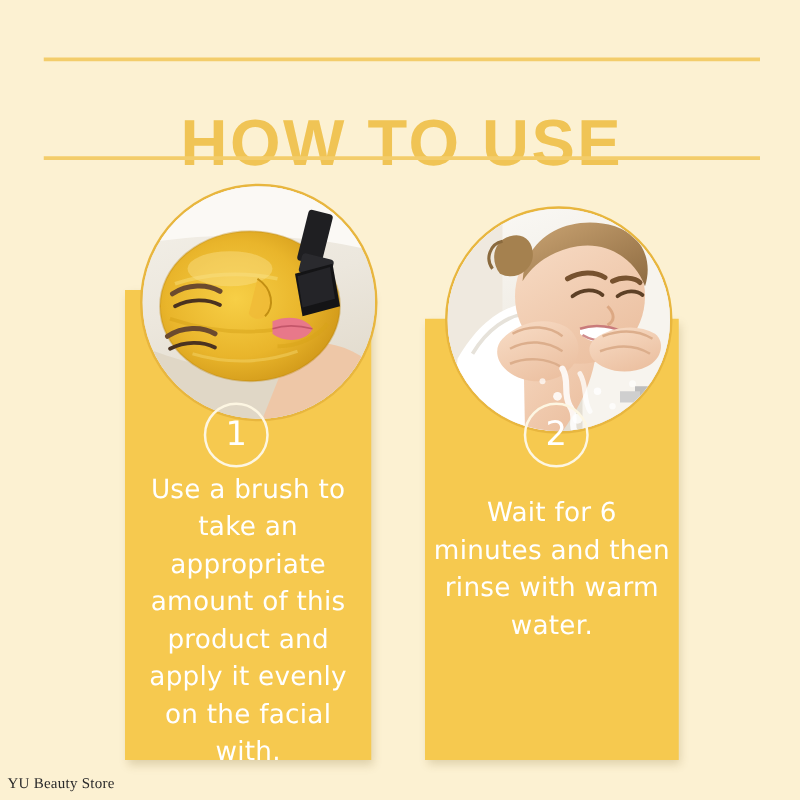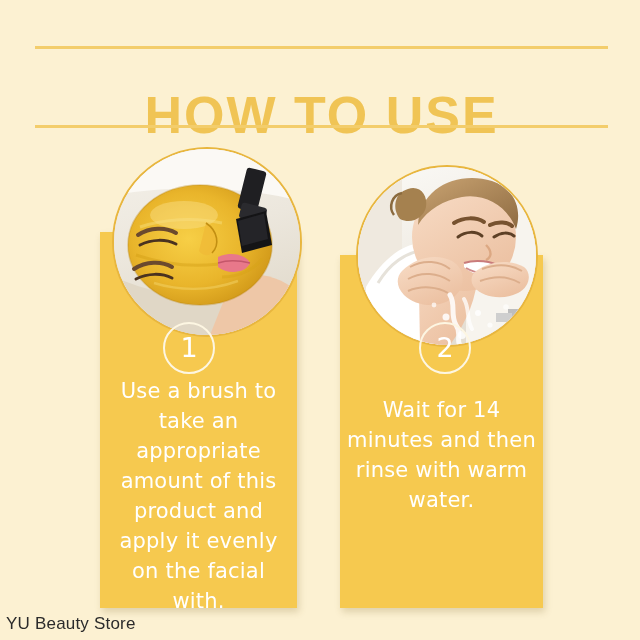--- a/index.html
+++ b/index.html
@@ -128,22 +128,22 @@
     background: transparent;
   }
   #badge-1 { left: 163px; top: 322px; }
   #badge-2 { left: 419px; top: 322px; }
 
   
   #store-name {
     position: absolute;
     left: 6px;
     bottom: 6px;
-    font-family: Liberation Sans, sans-serif;
-    font-size: 17px;
+    font-family: Liberation Serif, serif;
+    font-size: 12px;
     color: #2b2b2b;
     letter-spacing: 0.2px;
   }
 </style>
 </head>
 <body>
 
 <div id="page">
 
   <div id="header">
@@ -206,21 +206,21 @@
       <rect x="128" y="20" width="20" height="42" rx="3" fill="#1f1f22" transform="rotate(14 138 41)"></rect>
       <rect x="126" y="56" width="26" height="16" rx="3" fill="#2a2a2e" transform="rotate(14 139 64)"></rect>
       <path d="M122 70 L152 62 L158 96 L128 104 Z" fill="#141416"></path>
       <path d="M124 72 L150 64.5 L154 90 L128 97 Z" fill="#242428"></path>
     </svg>
   </div>
 
   <div class="badge" id="badge-1">1</div>
 
   <div class="card" id="card-2">
-    <div class="card-text">Wait for 14 minutes and then rinse with warm water.</div>
+    <div class="card-text">Wait for 6 minutes and then rinse with warm water.</div>
   </div>
 
   <div class="photo" id="photo-2">
     <svg viewBox="0 0 178 178" preserveAspectRatio="xMidYMid slice">
       <defs>
         <linearGradient id="g2bg" x1="0" y1="0" x2="0.4" y2="1">
           <stop offset="0%" stop-color="#fbfaf7"></stop>
           <stop offset="60%" stop-color="#f0ece4"></stop>
           <stop offset="100%" stop-color="#e4ded3"></stop>
         </linearGradient>

